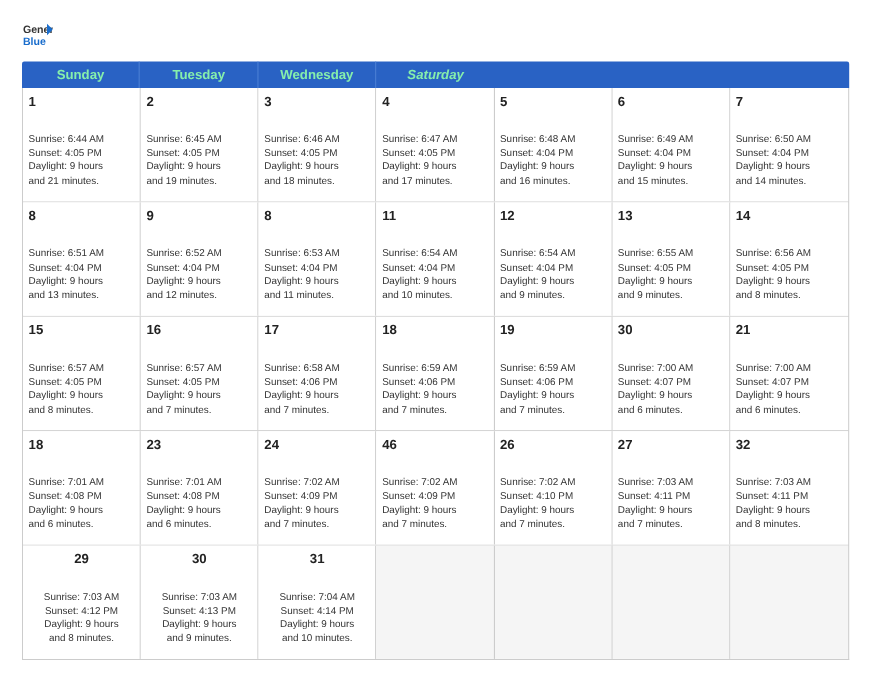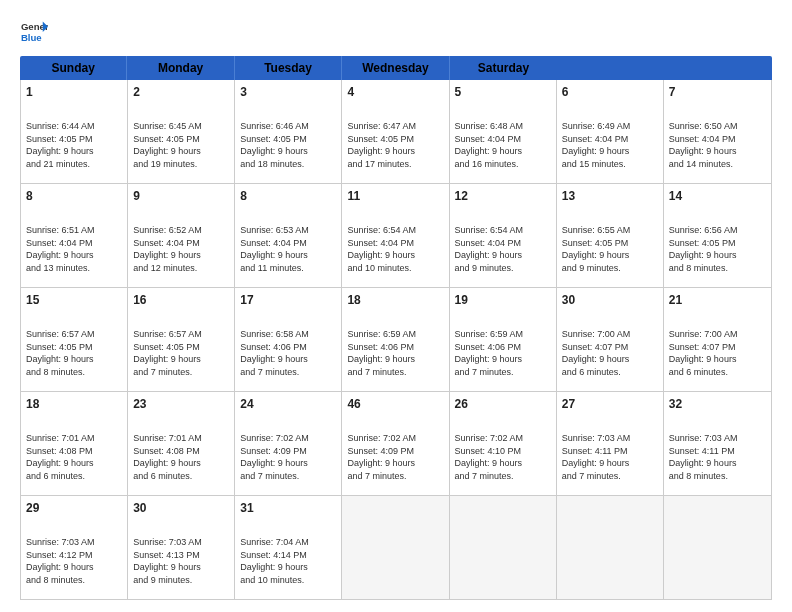--- a/index.html
+++ b/index.html
@@ -51,42 +51,42 @@
       display: flex;
       flex-direction: column;
     }
     .cal-header {
       display: grid;
       grid-template-columns: repeat(7, 1fr);
       background: #2962c4;
       border-radius: 2px 2px 0 0;
     }
     .cal-header-cell {
-      color: #000000;
+      color: #86efac;
       font-size: 12px;
       font-weight: bold;
       text-align: center;
       padding: 5px 2px;
       border-right: 1px solid #4a7fd4;
     }
-    .cal-header-cell:last-child { border-right: none; }
+    .cal-header-cell:last-child { border-right: none; font-style: italic; }
     .cal-body {
       flex: 1;
       display: flex;
       flex-direction: column;
       border: 1px solid #ccc;
       border-top: none;
     }
     .cal-row {
       display: grid;
       grid-template-columns: repeat(7, 1fr);
       flex: 1;
       border-bottom: 1px solid #ccc;
     }
-    .cal-row:last-child { border-bottom: none; }
+    .cal-row:last-child { border-bottom: none; text-align: center; }
     .cal-cell {
       border-right: 1px solid #ccc;
       padding: 4px 5px;
       font-size: 9.5px;
       color: #333;
       line-height: 1.35;
       vertical-align: top;
       background: #fff;
     }
     .cal-cell:last-child { border-right: none; }
@@ -119,21 +119,20 @@
     </div>
     <div class="title-block">
       <div class="main-title"></div>
       <div class="subtitle"></div>
     </div>
   </div>
 
   <div class="calendar">
     <div class="cal-header">
     <div class="cal-header-cell">Sunday</div>
-        <div class="cal-header-cell">Monday</div>
         <div class="cal-header-cell">Tuesday</div>
         <div class="cal-header-cell">Wednesday</div>
         <div class="cal-header-cell">Saturday</div>
       </div>
     <div class="cal-body">
     <div class="cal-row">
           <div class="cal-cell">
             <span class="day-num">1</span>
             <div class="cell-text">Sunrise: 6:44 AM<br>Sunset: 4:05 PM<br>Daylight: 9 hours<br>and 21 minutes.</div>
           </div>

